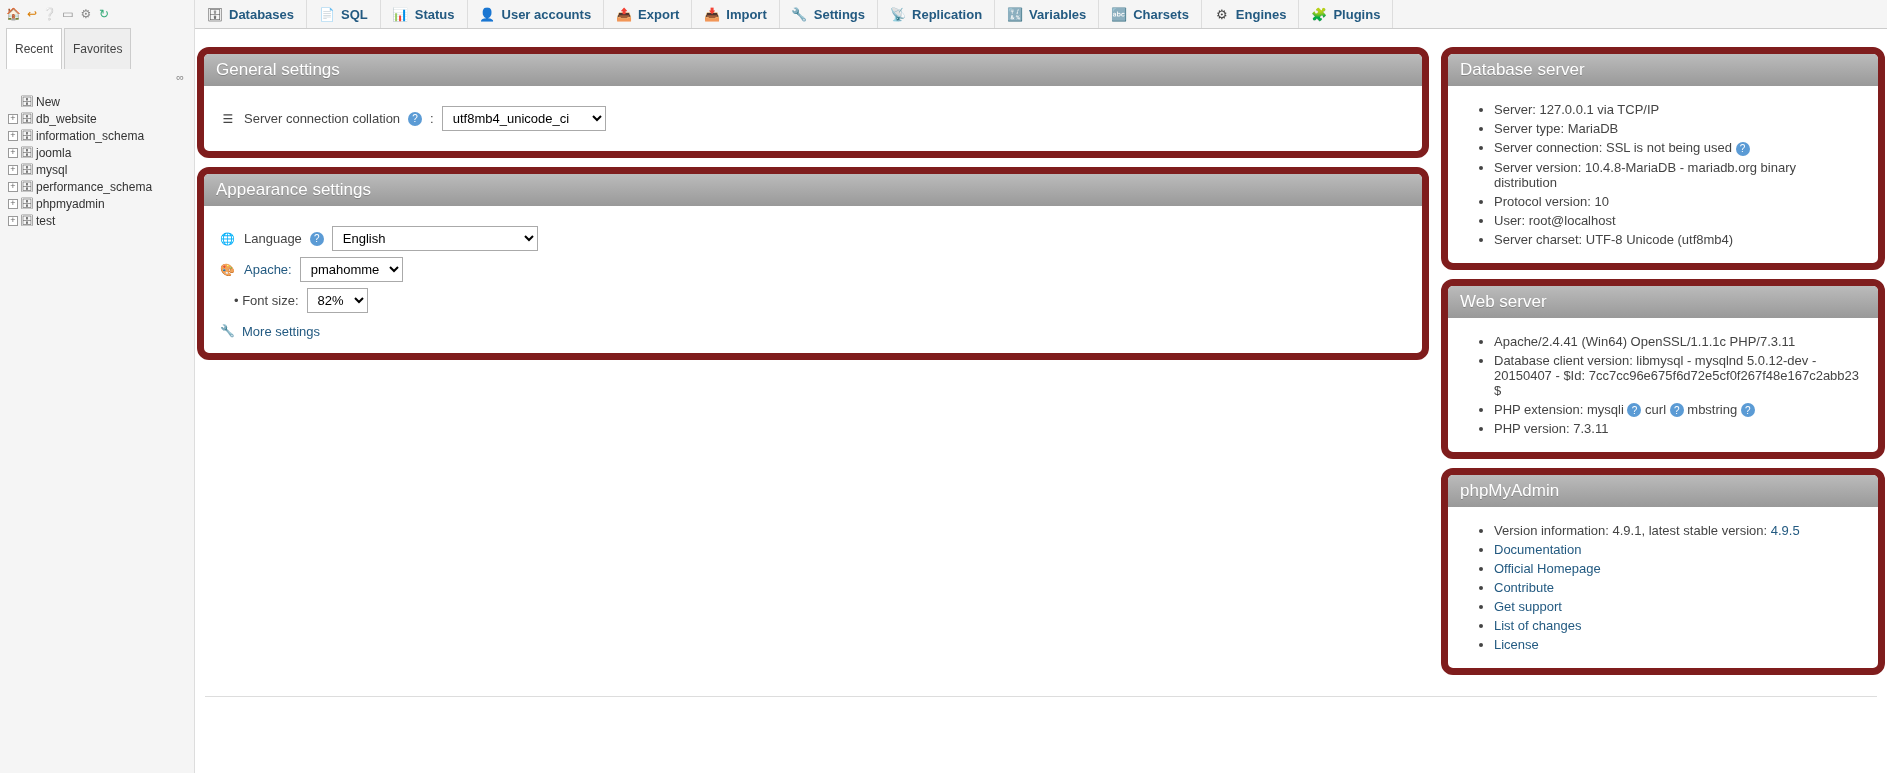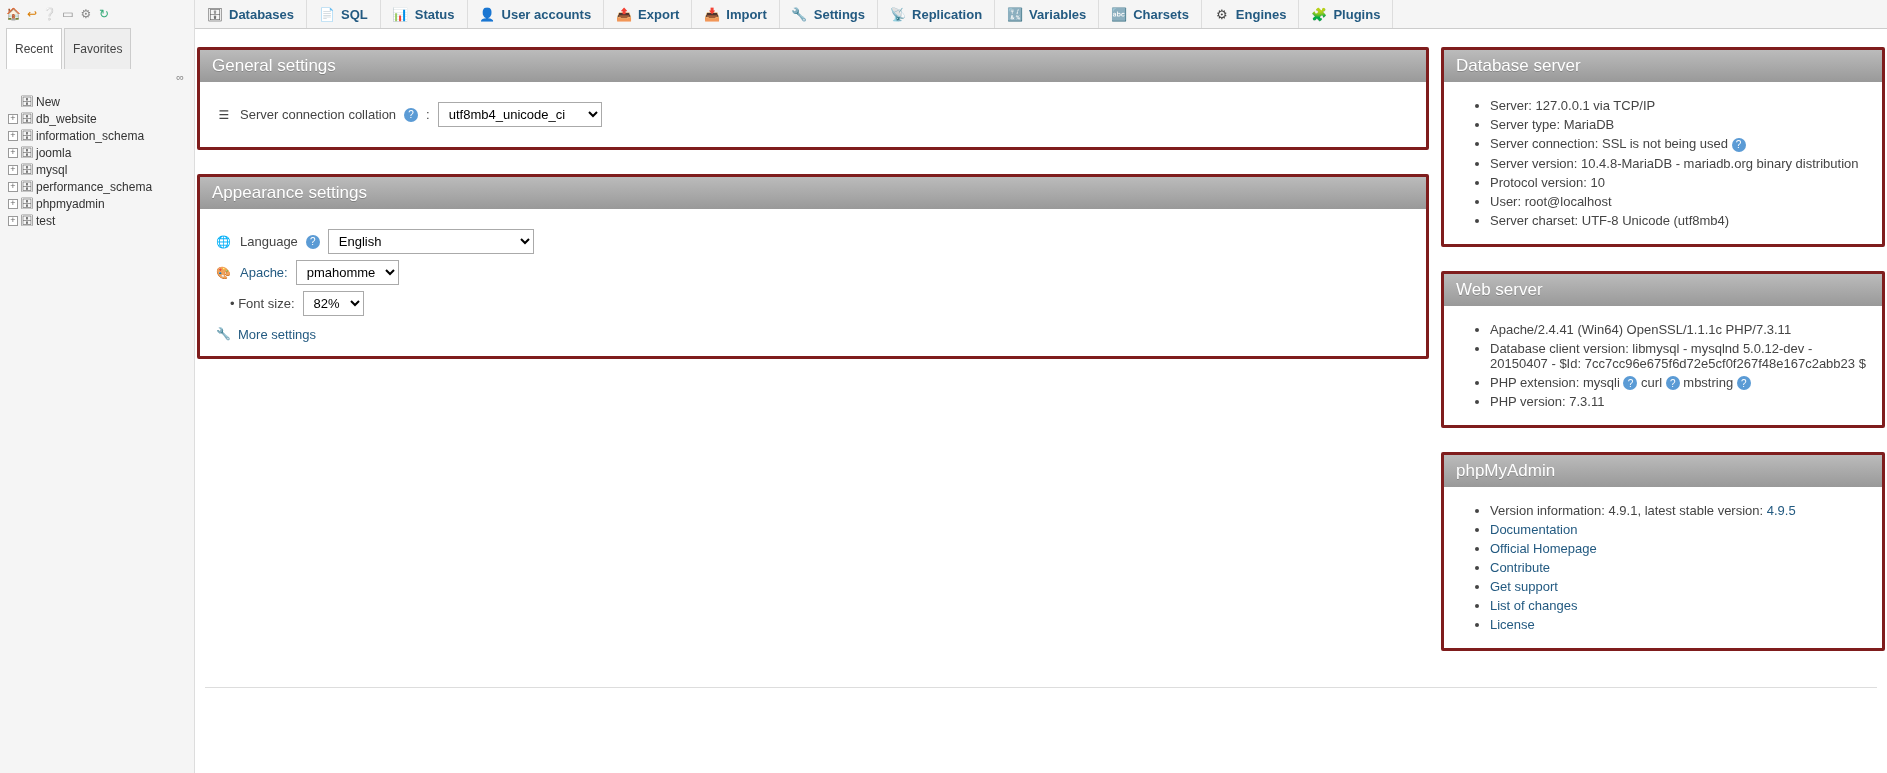--- a/index.html
+++ b/index.html
@@ -18,21 +18,21 @@
 .dbico { width: 14px; height: 14px; font-size: 11px; display: inline-flex; align-items: center; justify-content: center; }
 .tree-item span.lbl { font-size: 12px; color: #333; }
 .main { flex: 1; padding: 0; }
 .topmenu { display: flex; background: #f5f5f5; border-bottom: 1px solid #ccc; }
 .topmenu-item { display: flex; align-items: center; gap: 6px; padding: 6px 12px; border-right: 1px solid #ddd; cursor: pointer; }
 .topmenu-item .icon16 { width: 16px; height: 16px; display: inline-flex; align-items: center; justify-content: center; font-size: 13px; }
 .topmenu-item a { color: #235a81; font-weight: bold; text-decoration: none; font-size: 13px; }
 .content { display: flex; gap: 12px; padding: 18px 0 0 0; }
 .col-left { flex: 1; padding-left: 2px; }
 .col-right { width: 446px; padding-right: 2px; }
-.panel { border: 3px solid #7f1d1d; border-radius: 2px; margin-bottom: 24px; overflow: hidden; }
+.panel { border: 7px solid #7f1d1d; border-radius: 12px; margin-bottom: 9px; overflow: hidden; }
 .panel h2 { background: linear-gradient(#bbb, #999); color: #fff; font-weight: normal; font-size: 17px; padding: 6px 12px; text-shadow: 0 1px 0 rgba(0,0,0,.2); }
 .panel-body { padding: 14px 16px; }
 .row { display: flex; align-items: center; gap: 8px; margin: 6px 0; }
 label { font-size: 13px; color: #444; }
 select, .selectlike { border: 1px solid #aaa; background: #fff; padding: 3px 6px; font-size: 13px; }
 .help { display: inline-flex; width: 14px; height: 14px; border-radius: 50%; background: #5b9bd5; color: #fff; font-size: 10px; align-items: center; justify-content: center; cursor: help; }
 ul.info { list-style: disc; padding-left: 30px; }
 ul.info li { padding: 2px 0; font-size: 13px; color: #444; }
 a.lnk { color: #235a81; text-decoration: none; cursor: pointer; }
 .more-settings { display: flex; align-items: center; gap: 6px; margin-top: 10px; }

